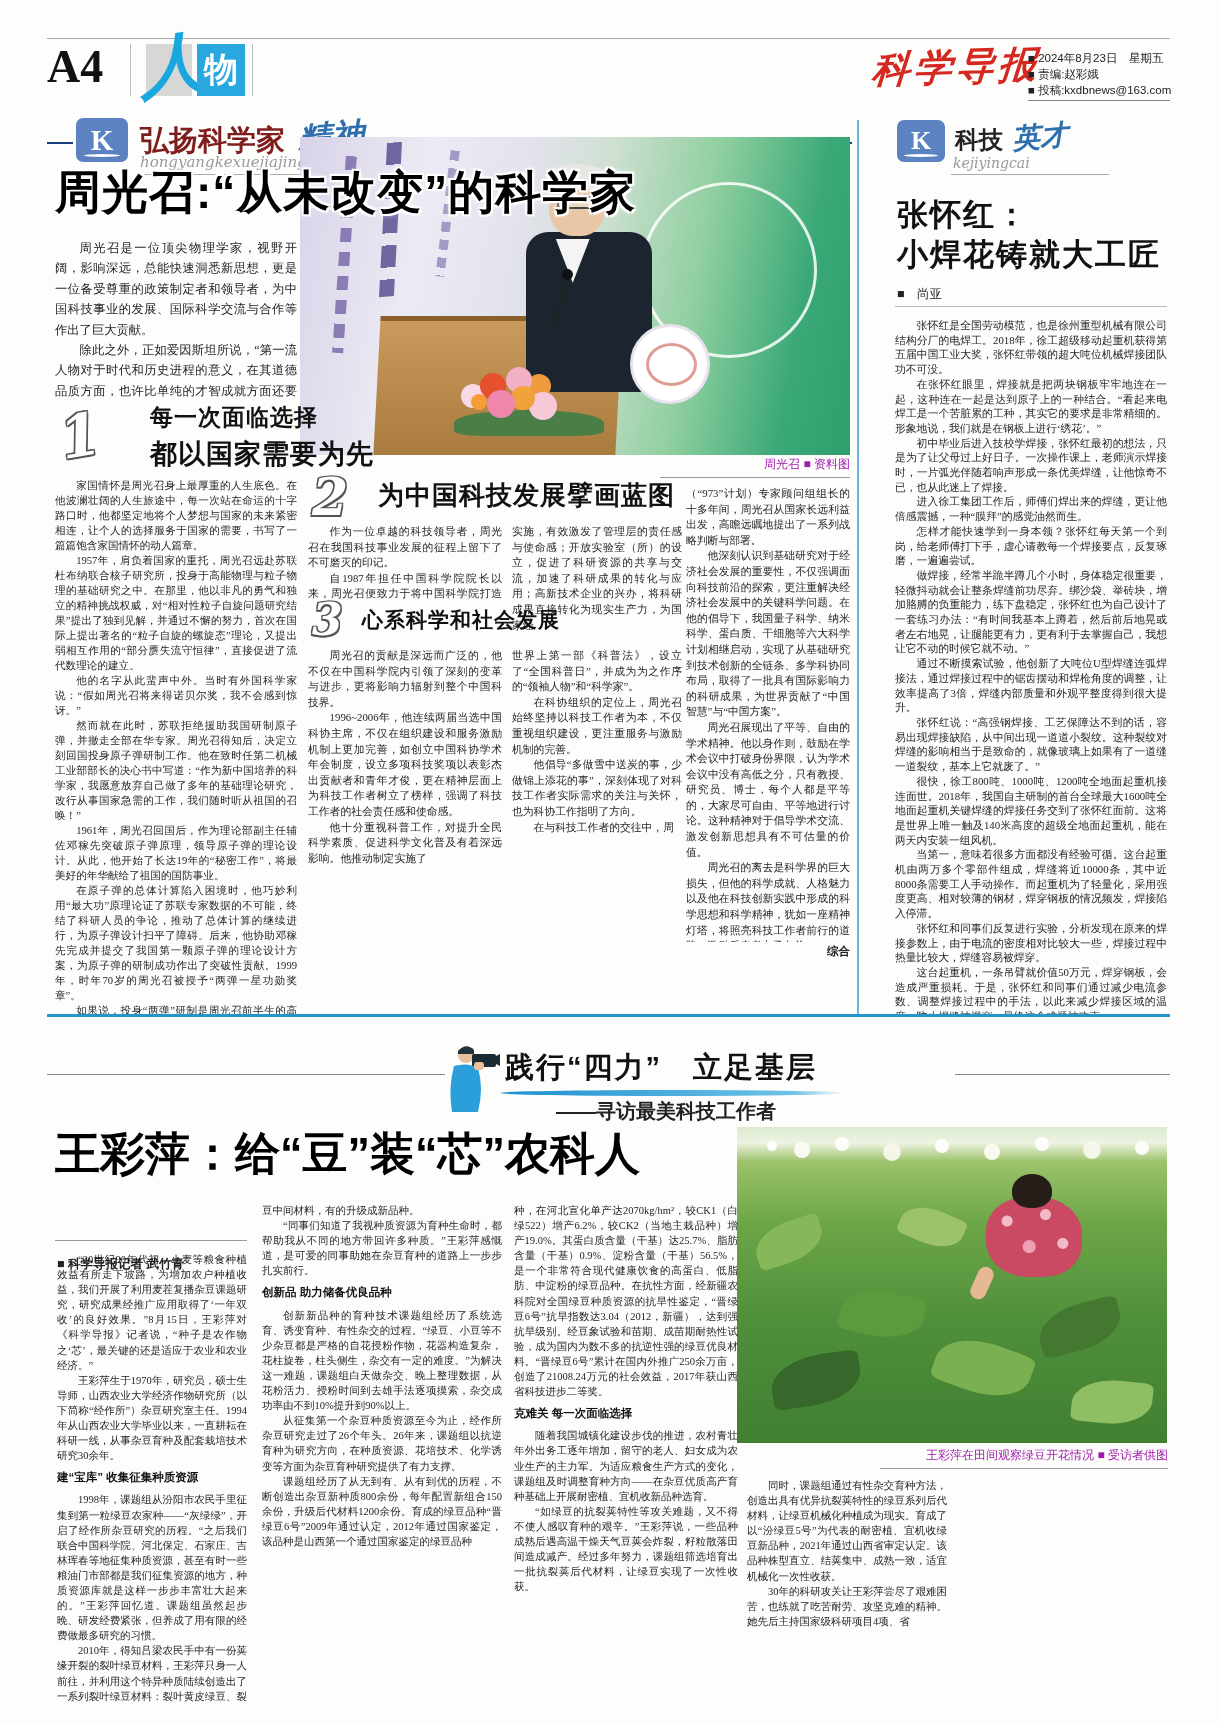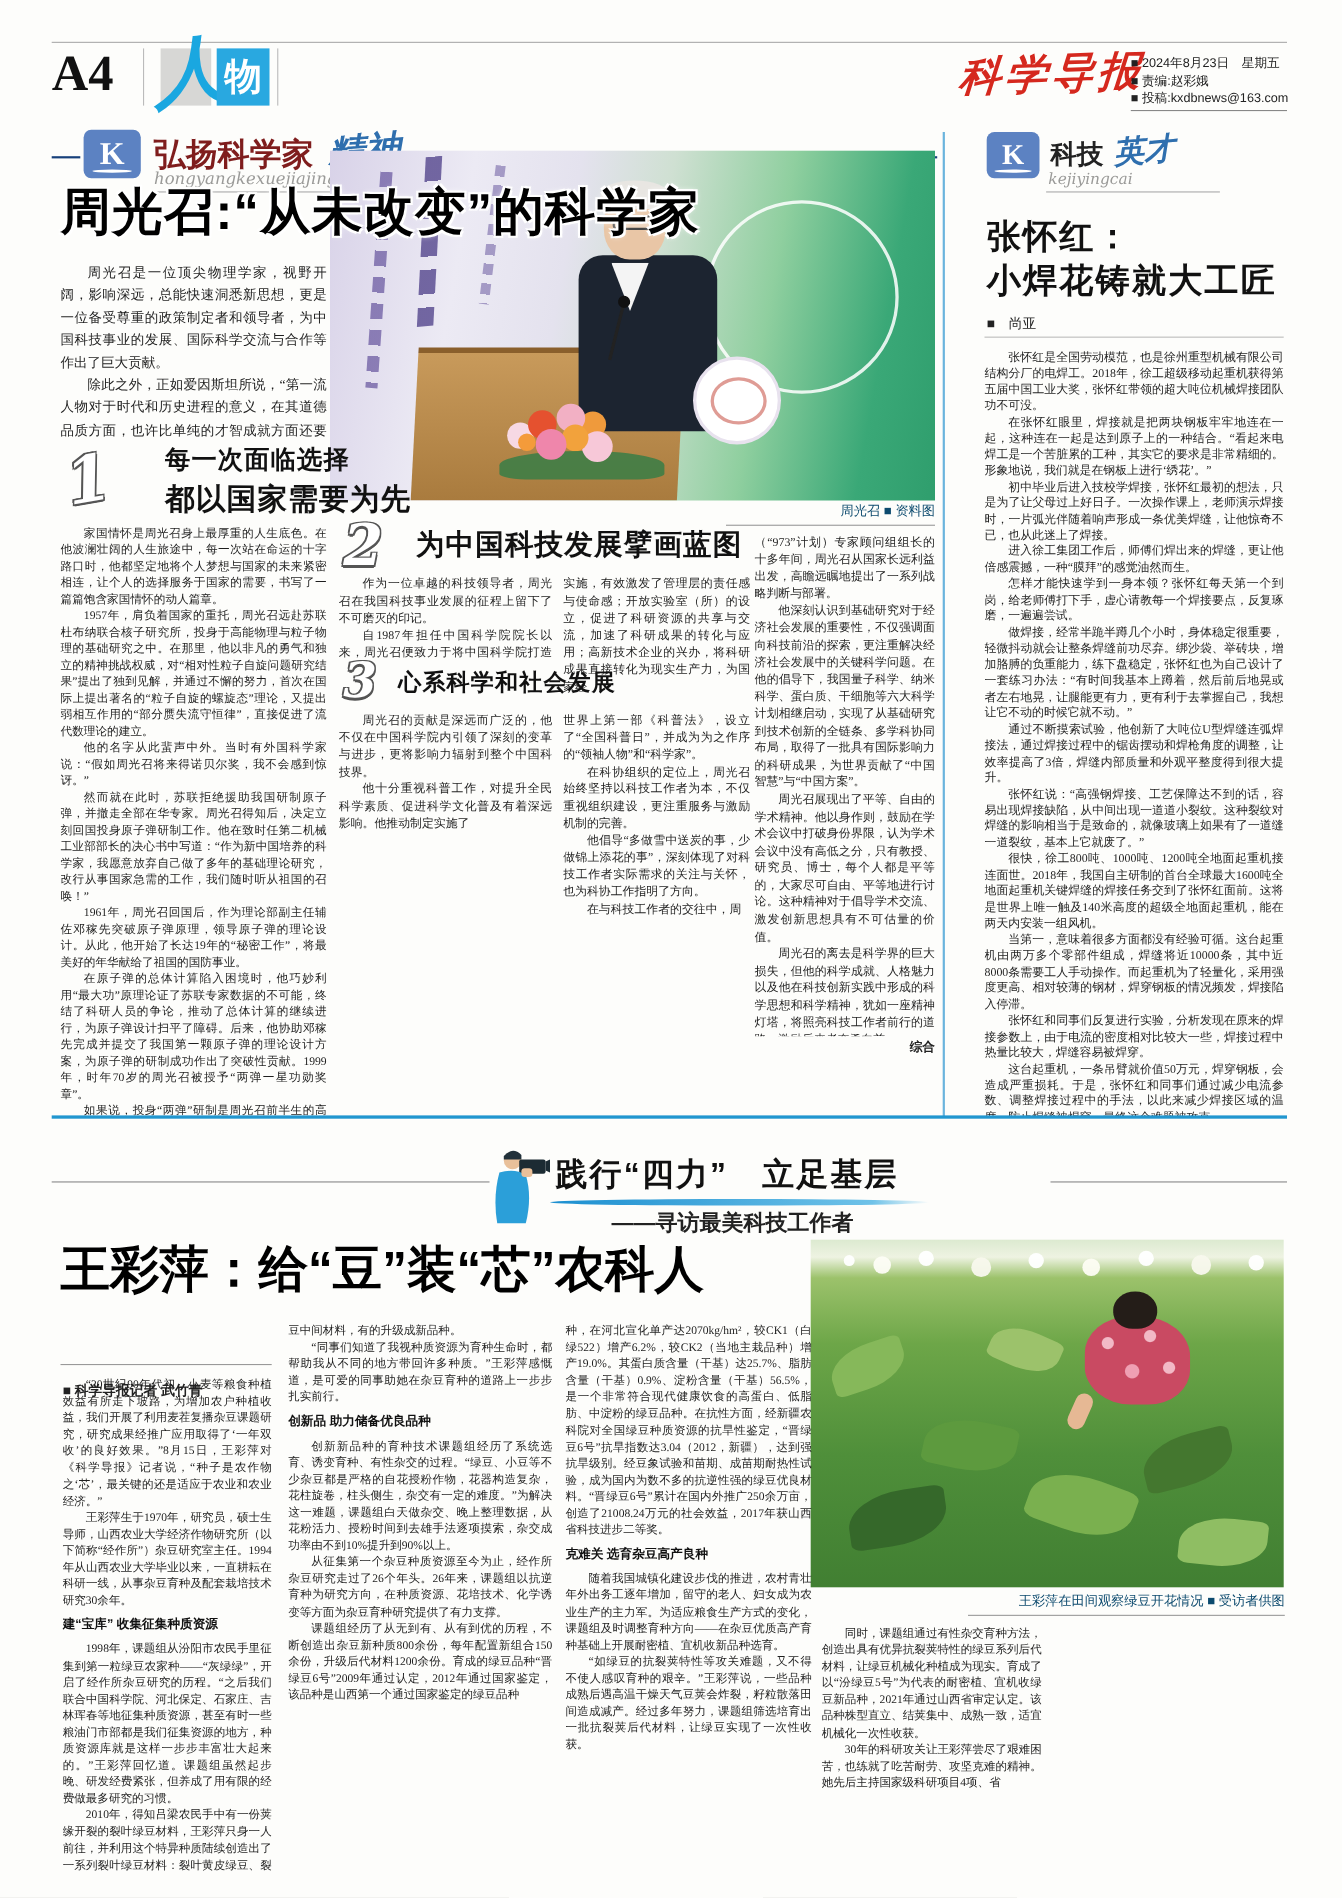--- a/index.html
+++ b/index.html
@@ -50,21 +50,21 @@
           border-top:5px solid #8a5f2c;transform:skewX(-3deg);}
   .mic{position:absolute;left:47%;bottom:40%;width:3px;height:52px;background:#222;transform:rotate(14deg);}
   .mic::after{content:"";position:absolute;top:-8px;left:-4px;width:11px;height:11px;background:#111;border-radius:50%;}
   .flowers{position:absolute;left:31%;bottom:14%;width:16px;height:16px;border-radius:50%;background:#f49b3a;
            box-shadow:22px 2px 0 6px #ef86ab,44px -4px 0 4px #f2a23c,64px 4px 0 6px #f7c8d8,14px -16px 0 5px #e5512f,
                       40px -22px 0 5px #f2b0c4,60px -16px 0 4px #ef9a3c,-6px -6px 0 4px #f7d9e4;}
   .flower-leaves{position:absolute;left:28%;bottom:6%;width:150px;height:26px;background:#3f7d46;border-radius:50% 50% 20% 20%;opacity:.9;}
   .plaque{position:absolute;left:60%;bottom:16%;width:74px;height:74px;background:#fff;border-radius:50%;border:3px solid #e8e2ee;}
   .plaque::after{content:"";position:absolute;left:18%;top:22%;width:60%;height:50%;border:3px solid #c0392b;border-radius:50%;opacity:.5;}
 
-  .caption{font-family:"Liberation Sans",sans-serif;font-size:12px;color:#0c4a6e;text-align:right;border-bottom:1px solid #999;padding-bottom:4px;}
+  .caption{font-family:"Liberation Sans",sans-serif;font-size:12px;color:#a21caf;text-align:right;border-bottom:1px solid #999;padding-bottom:4px;}
 
   .tcol{position:absolute;text-align:justify;overflow:hidden;color:#1e1e1e;}
   .para{margin:0;text-indent:2em;}
   .cont .para:first-child{text-indent:0;}
   .intro{left:55px;top:238px;width:242px;height:166px;font-size:12.3px;line-height:20.4px;}
   .sec1-body{left:55px;top:478px;width:242px;height:536px;font-size:10.6px;line-height:15px;}
   .colA1{left:308px;top:524px;width:194px;height:76px;}
   .colA2{left:308px;top:648px;width:194px;height:366px;}
   .colB1{left:512px;top:524px;width:170px;height:122px;}
   .colB2{left:512px;top:648px;width:170px;height:366px;}
@@ -186,20 +186,21 @@
       <p class="para">自1987年担任中国科学院院长以来，周光召便致力于将中国科学院打造为适应时代需求、引领科</p>
     </div>
   <div class="tcol colB1 mid cont">
       <p class="para">实施，有效激发了管理层的责任感与使命感；开放实验室（所）的设立，促进了科研资源的共享与交流，加速了科研成果的转化与应用；高新技术企业的兴办，将科研成果直接转化为现实生产力，为国家经</p>
     </div>
 
   <div class="secnum" style="left:312px;top:594px;font-size:44px;">3</div>
   <div class="sechead" style="left:362px;top:606px;font-size:21px;">心系科学和社会发展</div>
   <div class="tcol colA2 mid">
       <p class="para">周光召的贡献是深远而广泛的，他不仅在中国科学院内引领了深刻的变革与进步，更将影响力辐射到整个中国科技界。</p>
+      <p class="para">1996~2006年，他连续两届当选中国科协主席，不仅在组织建设和服务激励机制上更加完善，如创立中国科协学术年会制度，设立多项科技奖项以表彰杰出贡献者和青年才俊，更在精神层面上为科技工作者树立了榜样，强调了科技工作者的社会责任感和使命感。</p>
       <p class="para">他十分重视科普工作，对提升全民科学素质、促进科学文化普及有着深远影响。他推动制定实施了</p>
     </div>
   <div class="tcol colB2 mid cont">
       <p class="para">世界上第一部《科普法》，设立了“全国科普日”，并成为为之作序的“领袖人物”和“科学家”。</p>
       <p class="para">在科协组织的定位上，周光召始终坚持以科技工作者为本，不仅重视组织建设，更注重服务与激励机制的完善。</p>
       <p class="para">他倡导“多做雪中送炭的事，少做锦上添花的事”，深刻体现了对科技工作者实际需求的关注与关怀，也为科协工作指明了方向。</p>
       <p class="para">在与科技工作者的交往中，周</p>
     </div>
   <div class="tcol colC mid cont">
       <p class="para">（“973”计划）专家顾问组组长的十多年间，周光召从国家长远利益出发，高瞻远瞩地提出了一系列战略判断与部署。</p>
@@ -294,21 +295,21 @@
         <p class="para">创新新品种的育种技术课题组经历了系统选育、诱变育种、有性杂交的过程。“绿豆、小豆等不少杂豆都是严格的自花授粉作物，花器构造复杂，花柱旋卷，柱头侧生，杂交有一定的难度。”为解决这一难题，课题组白天做杂交、晚上整理数据，从花粉活力、授粉时间到去雄手法逐项摸索，杂交成功率由不到10%提升到90%以上。</p>
         <p class="para">从征集第一个杂豆种质资源至今为止，经作所杂豆研究走过了26个年头。26年来，课题组以抗逆育种为研究方向，在种质资源、花培技术、化学诱变等方面为杂豆育种研究提供了有力支撑。</p>
         <p class="para">课题组经历了从无到有、从有到优的历程，不断创造出杂豆新种质800余份，每年配置新组合150余份，升级后代材料1200余份。育成的绿豆品种“晋绿豆6号”2009年通过认定，2012年通过国家鉴定，该品种是山西第一个通过国家鉴定的绿豆品种</p>
       </div>
   </div>
 
   <div class="tcol bcol" style="left:514px;top:1203px;width:224px;height:502px;">
     <div class="cont">
         <p class="para">种，在河北宣化单产达2070kg/hm²，较CK1（白绿522）增产6.2%，较CK2（当地主栽品种）增产19.0%。其蛋白质含量（干基）达25.7%、脂肪含量（干基）0.9%、淀粉含量（干基）56.5%，是一个非常符合现代健康饮食的高蛋白、低脂肪、中淀粉的绿豆品种。在抗性方面，经新疆农科院对全国绿豆种质资源的抗旱性鉴定，“晋绿豆6号”抗旱指数达3.04（2012，新疆），达到强抗旱级别。经豆象试验和苗期、成苗期耐热性试验，成为国内为数不多的抗逆性强的绿豆优良材料。“晋绿豆6号”累计在国内外推广250余万亩，创造了21008.24万元的社会效益，2017年获山西省科技进步二等奖。</p>
       </div>
-    <p class="b-sub">克难关 选育杂豆高产良种</p>
+    <p class="b-sub">克难关 每一次面临选择</p>
     <div>
         <p class="para">随着我国城镇化建设步伐的推进，农村青壮年外出务工逐年增加，留守的老人、妇女成为农业生产的主力军。为适应粮食生产方式的变化，课题组及时调整育种方向——在杂豆优质高产育种基础上开展耐密植、宜机收新品种选育。</p>
         <p class="para">“如绿豆的抗裂荚特性等攻关难题，又不得不使人感叹育种的艰辛。”王彩萍说，一些品种成熟后遇高温干燥天气豆荚会炸裂，籽粒散落田间造成减产。经过多年努力，课题组筛选培育出一批抗裂荚后代材料，让绿豆实现了一次性收获。</p>
       </div>
   </div>
 
   <div class="tcol bcol" style="left:747px;top:1478px;width:200px;height:227px;">
       <p class="para">同时，课题组通过有性杂交育种方法，创造出具有优异抗裂荚特性的绿豆系列后代材料，让绿豆机械化种植成为现实。育成了以“汾绿豆5号”为代表的耐密植、宜机收绿豆新品种，2021年通过山西省审定认定。该品种株型直立、结荚集中、成熟一致，适宜机械化一次性收获。</p>
       <p class="para">30年的科研攻关让王彩萍尝尽了艰难困苦，也练就了吃苦耐劳、攻坚克难的精神。她先后主持国家级科研项目4项、省</p>
     </div>

